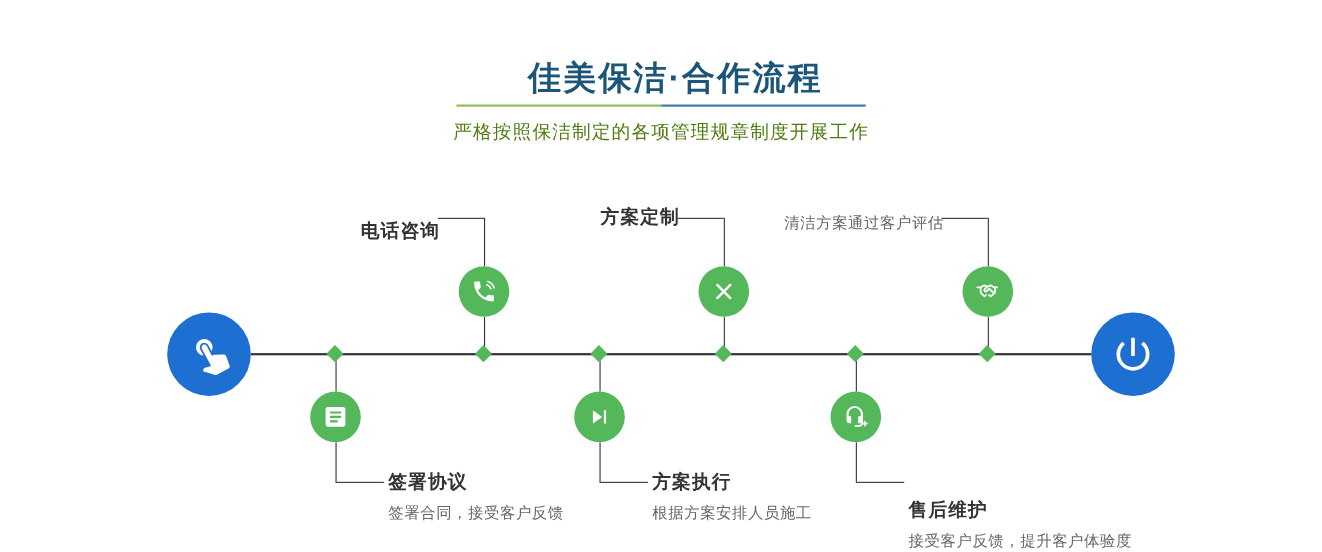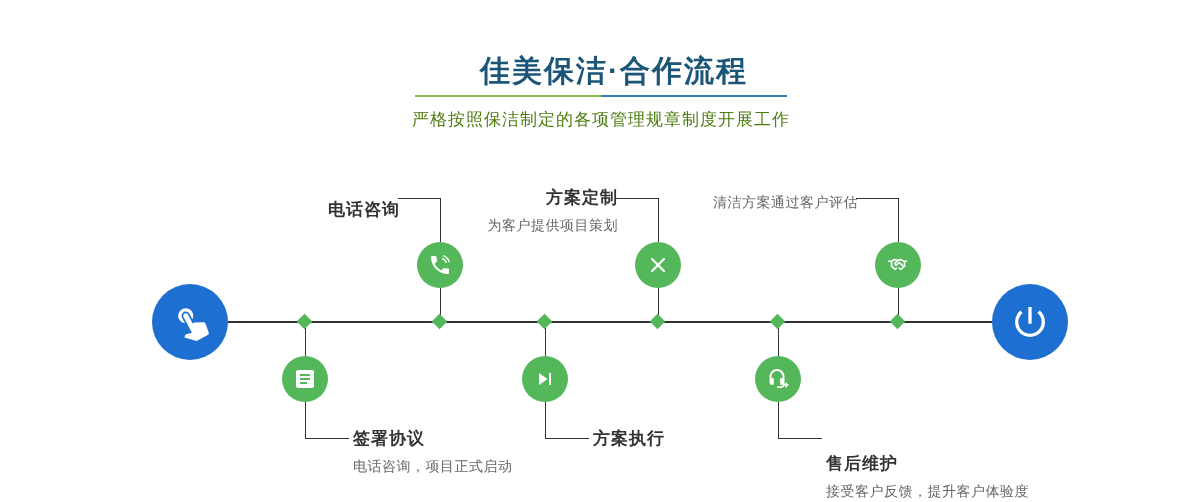--- a/index.html
+++ b/index.html
@@ -91,21 +91,20 @@
         <g fill="#fff">
           <rect x="10.9" y="2.5" width="2.2" height="19" rx="1.1" transform="rotate(45 12 12)"></rect>
           <rect x="10.9" y="2.5" width="2.2" height="19" rx="1.1" transform="rotate(-45 12 12)"></rect>
         </g>
       </svg>
     </div>
     <div class="linev" style="left:658px;top:288px;height:29px;"></div>
     <div class="diamond" style="left:652px;top:316px;"></div>
     <div class="steptext top" style="left:318px;top:186px;width:300px;">
       <div class="steplabel">方案定制</div>
-      <div class="stepdesc">为客户提供项目策划</div>
     </div>
   </div>
 
   <div>
     <div class="lineh" style="left:856px;top:198px;width:42px;"></div>
     <div class="linev" style="left:898px;top:198px;height:44px;"></div>
     <div class="circle" style="left:875px;top:242px;">
       <svg class="ic" viewBox="0 0 24 24" fill="none" stroke="#fff" stroke-width="1.6" stroke-linecap="round" stroke-linejoin="round">
         <path d="M2.5 8.2h3l3-1.7 3 1 3.2-1.1 2.8 1.8h3"></path>
         <path d="M5.5 8.2v5l3.6 3.2 1.4-1.2"></path>
@@ -125,36 +124,37 @@
     <div class="linev" style="left:305px;top:328px;height:28px;"></div>
     <div class="circle" style="left:282px;top:356px;">
       <svg class="ic" viewBox="0 0 24 24">
         <path fill="#fff" d="M19 3H5c-1.1 0-2 .9-2 2v14c0 1.1.9 2 2 2h14c1.1 0 2-.9 2-2V5c0-1.1-.9-2-2-2zm-5 14H7v-2h7v2zm3-4H7v-2h10v2zm0-4H7V7h10v2z"></path>
       </svg>
     </div>
     <div class="linev" style="left:305px;top:402px;height:36px;"></div>
     <div class="lineh" style="left:305px;top:438px;width:44px;"></div>
     <div class="steptext bottom" style="left:353px;top:427px;width:320px;">
       <div class="steplabel">签署协议</div>
-      <div class="stepdesc">电话咨询，项目正式启动</div>
+      <div class="stepdesc">签署合同，接受客户反馈</div>
     </div>
   </div>
 
   <div>
     <div class="diamond" style="left:539px;top:316px;"></div>
     <div class="linev" style="left:545px;top:328px;height:28px;"></div>
     <div class="circle" style="left:522px;top:356px;">
       <svg class="ic" viewBox="0 0 24 24">
         <path fill="#fff" d="M6 18l8.5-6L6 6v12zM16 6v12h2V6h-2z"></path>
       </svg>
     </div>
     <div class="linev" style="left:545px;top:402px;height:36px;"></div>
     <div class="lineh" style="left:545px;top:438px;width:44px;"></div>
     <div class="steptext bottom" style="left:593px;top:427px;width:320px;">
       <div class="steplabel">方案执行</div>
+      <div class="stepdesc">根据方案安排人员施工</div>
     </div>
   </div>
 
   <div>
     <div class="diamond" style="left:772px;top:316px;"></div>
     <div class="linev" style="left:778px;top:328px;height:28px;"></div>
     <div class="circle" style="left:755px;top:356px;">
       <svg class="ic" viewBox="0 0 24 24">
         <path fill="#fff" d="M11 2C6.9 2 3.6 5.3 3.6 9.4v6.1c0 1.3 1 2.3 2.3 2.3h1.9v-6.5H5.5V9.4c0-3 2.5-5.5 5.5-5.5s5.5 2.5 5.5 5.5v1.9h-2.3v6.5h1.9c.3 0 .6 0 .8-.1v.1c0 .8-.7 1.5-1.5 1.5H11v1.6h4.4c1.7 0 3.1-1.4 3.1-3.1V9.4C18.5 5.3 15.1 2 11 2z"></path>
         <rect fill="#fff" x="17.6" y="17.3" width="5.2" height="1.5" rx="0.7"></rect>

